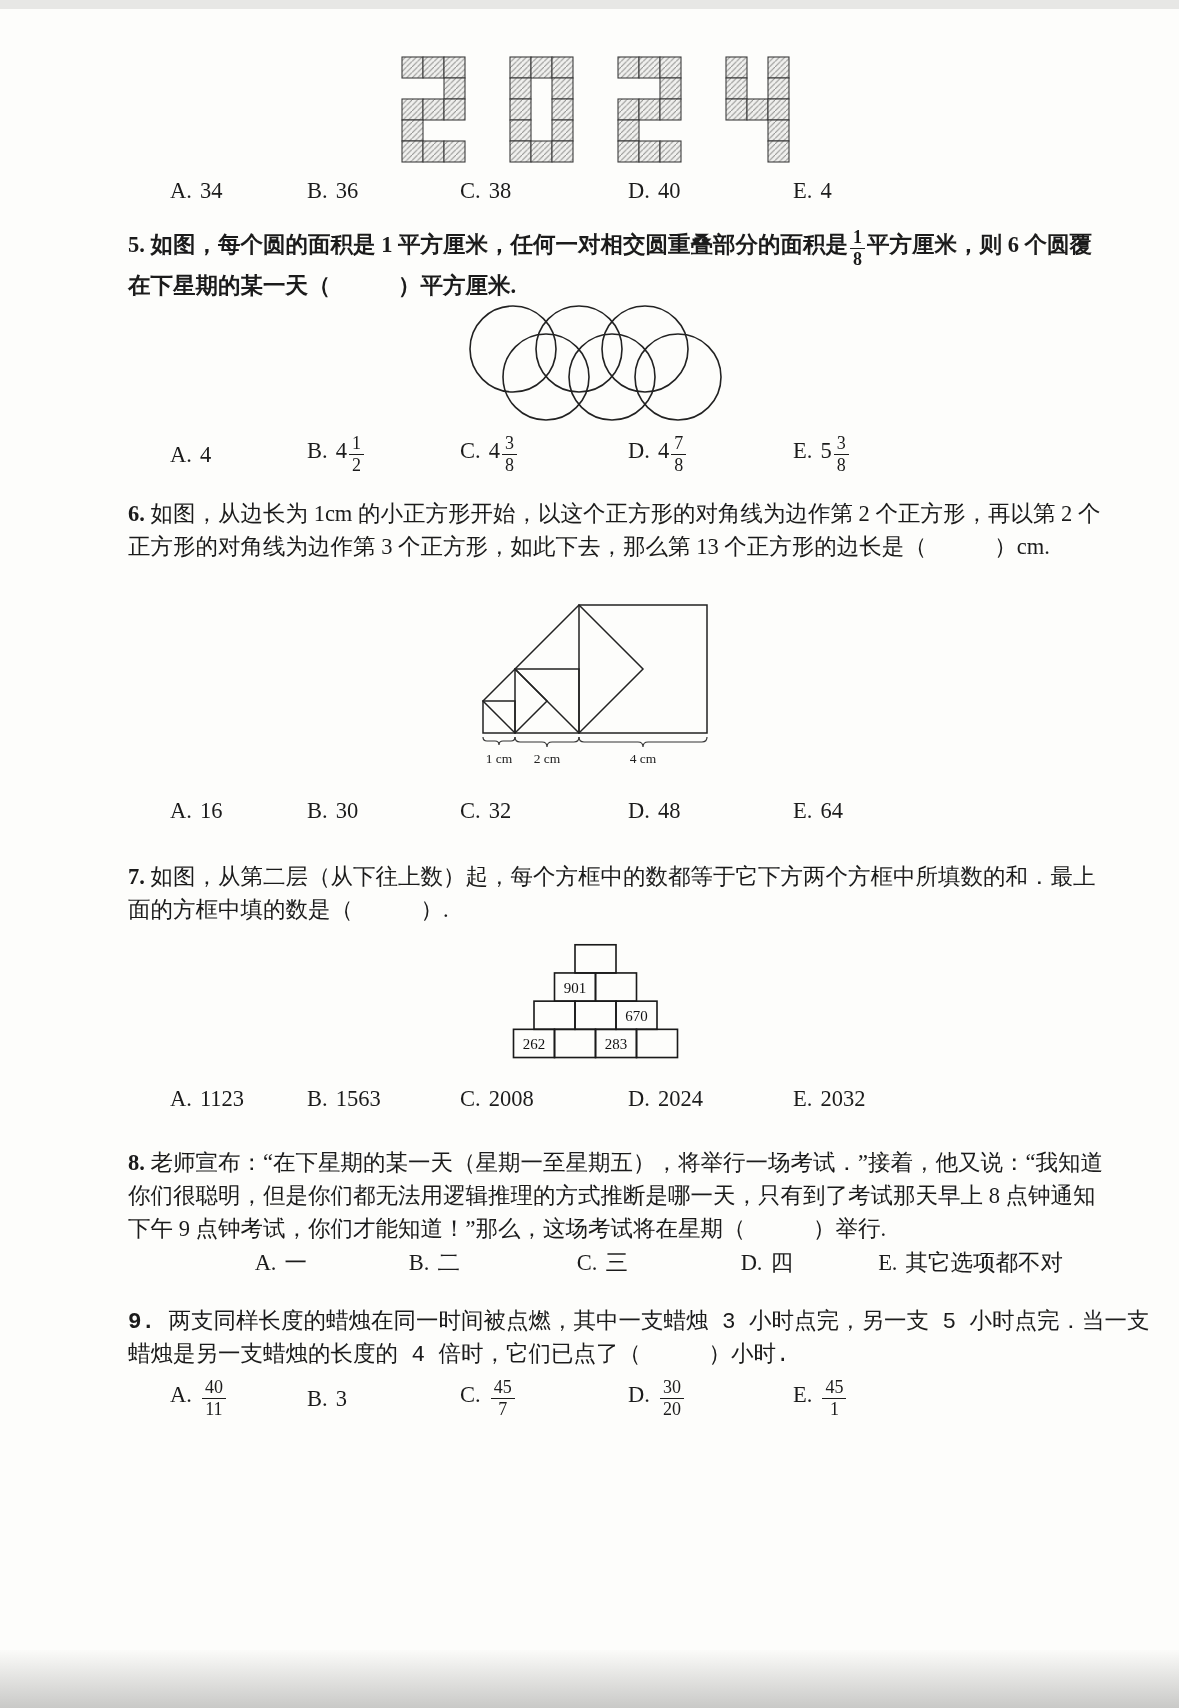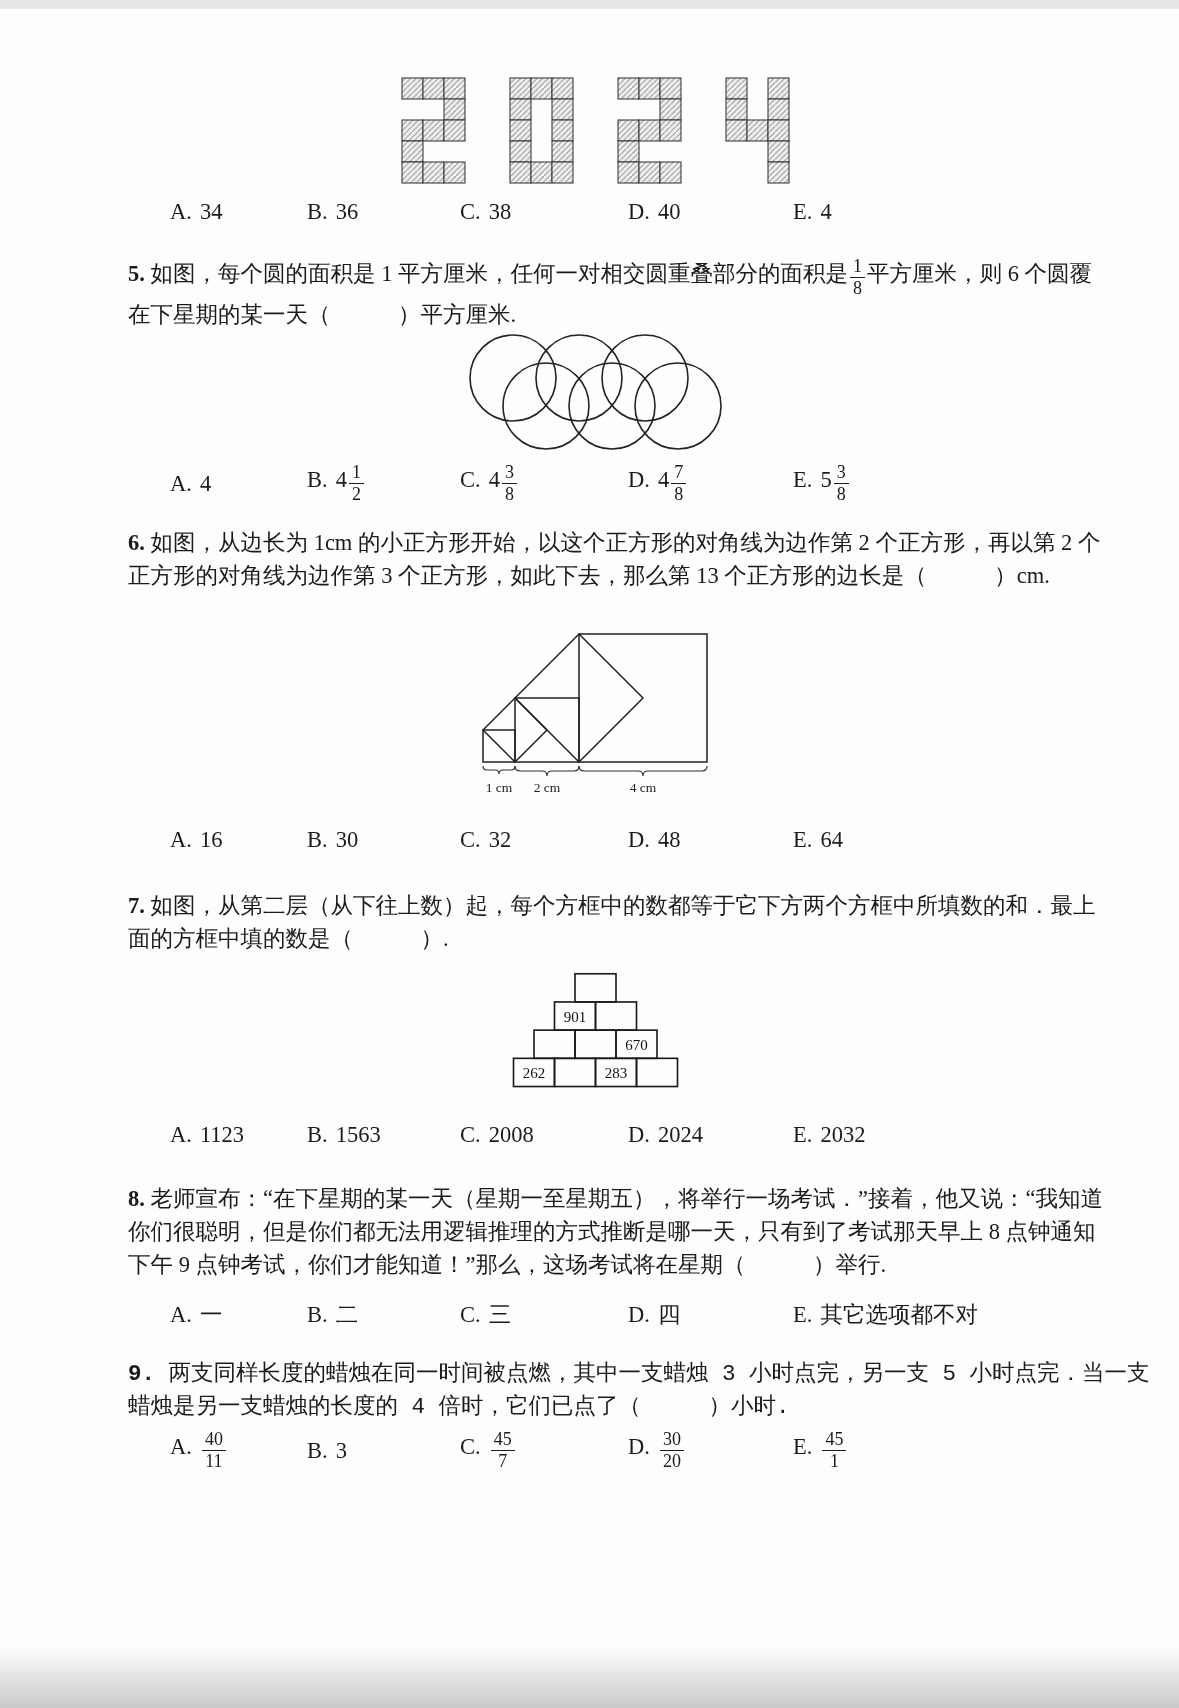--- a/index.html
+++ b/index.html
@@ -5,44 +5,44 @@
   html,body{margin:0;padding:0;}
   body{
     width:1179px;height:1708px;position:relative;overflow:hidden;
     background:#fdfdfb;color:#1b1b1b;
     font-family:"Liberation Serif","DejaVu Serif",serif;
     font-size:22.5px;
   }
   .photo-top{position:absolute;top:0;left:0;right:0;height:9px;background:#e7e7e5;}
   .photo-bottom{position:absolute;bottom:0;left:0;right:0;height:58px;
     background:linear-gradient(#fbfbf9,#c9c9c7);}
-  .content{padding:77px 0 0 128px;width:935px;}
+  .content{padding:56px 0 0 128px;width:935px;}
   .centered{display:block;margin-left:auto;margin-right:auto;}
   .qpara{line-height:33px;}
   .tline{white-space:nowrap;}
   .opts{display:grid;grid-template-columns:137px 153px 168px 165px auto;
     padding-left:42px;line-height:31px;align-items:center;}
   .opt{white-space:nowrap;}
   .optlab{margin-right:8px;}
   .frac{display:inline-block;text-align:center;vertical-align:-13px;line-height:1.05;margin:0 2px;}
   .frac .fnum{display:block;font-size:18px;padding:0 3px 1px;}
   .frac .fden{display:block;font-size:18px;border-top:1.5px solid #1b1b1b;padding:1px 3px 0;}
   #fig2024{margin-top:0;}
   #q4opts{margin-top:12px;}
-  #q5para{margin-top:30px;}
+  #q5para{margin-top:22px;font-weight:bold;}
   #figRings{margin-top:2px;}
   #q5opts{margin-top:12px;}
   #q6para{margin-top:22px;}
   #figSquares{margin-top:40px;}
   #q6opts{margin-top:24px;}
   #q7para{margin-top:34px;}
   #figPyramid{margin-top:16px;}
-  #q7opts{margin-top:28px;}
+  #q7opts{margin-top:21px;}
   #q8para{margin-top:32px;}
-  #q8opts{margin-top:18px;}
+  #q8opts{margin-top:2px;text-align:right;}
   #q9para{margin-top:28px;font-family:Liberation Mono, monospace;}
   #q9opts{margin-top:6px;}
   svg text{font-family:"Liberation Serif","DejaVu Serif",serif;}
 </style>
 </head>
 <body>
 
 <div class="photo-top"></div>
 
 <div class="content">

